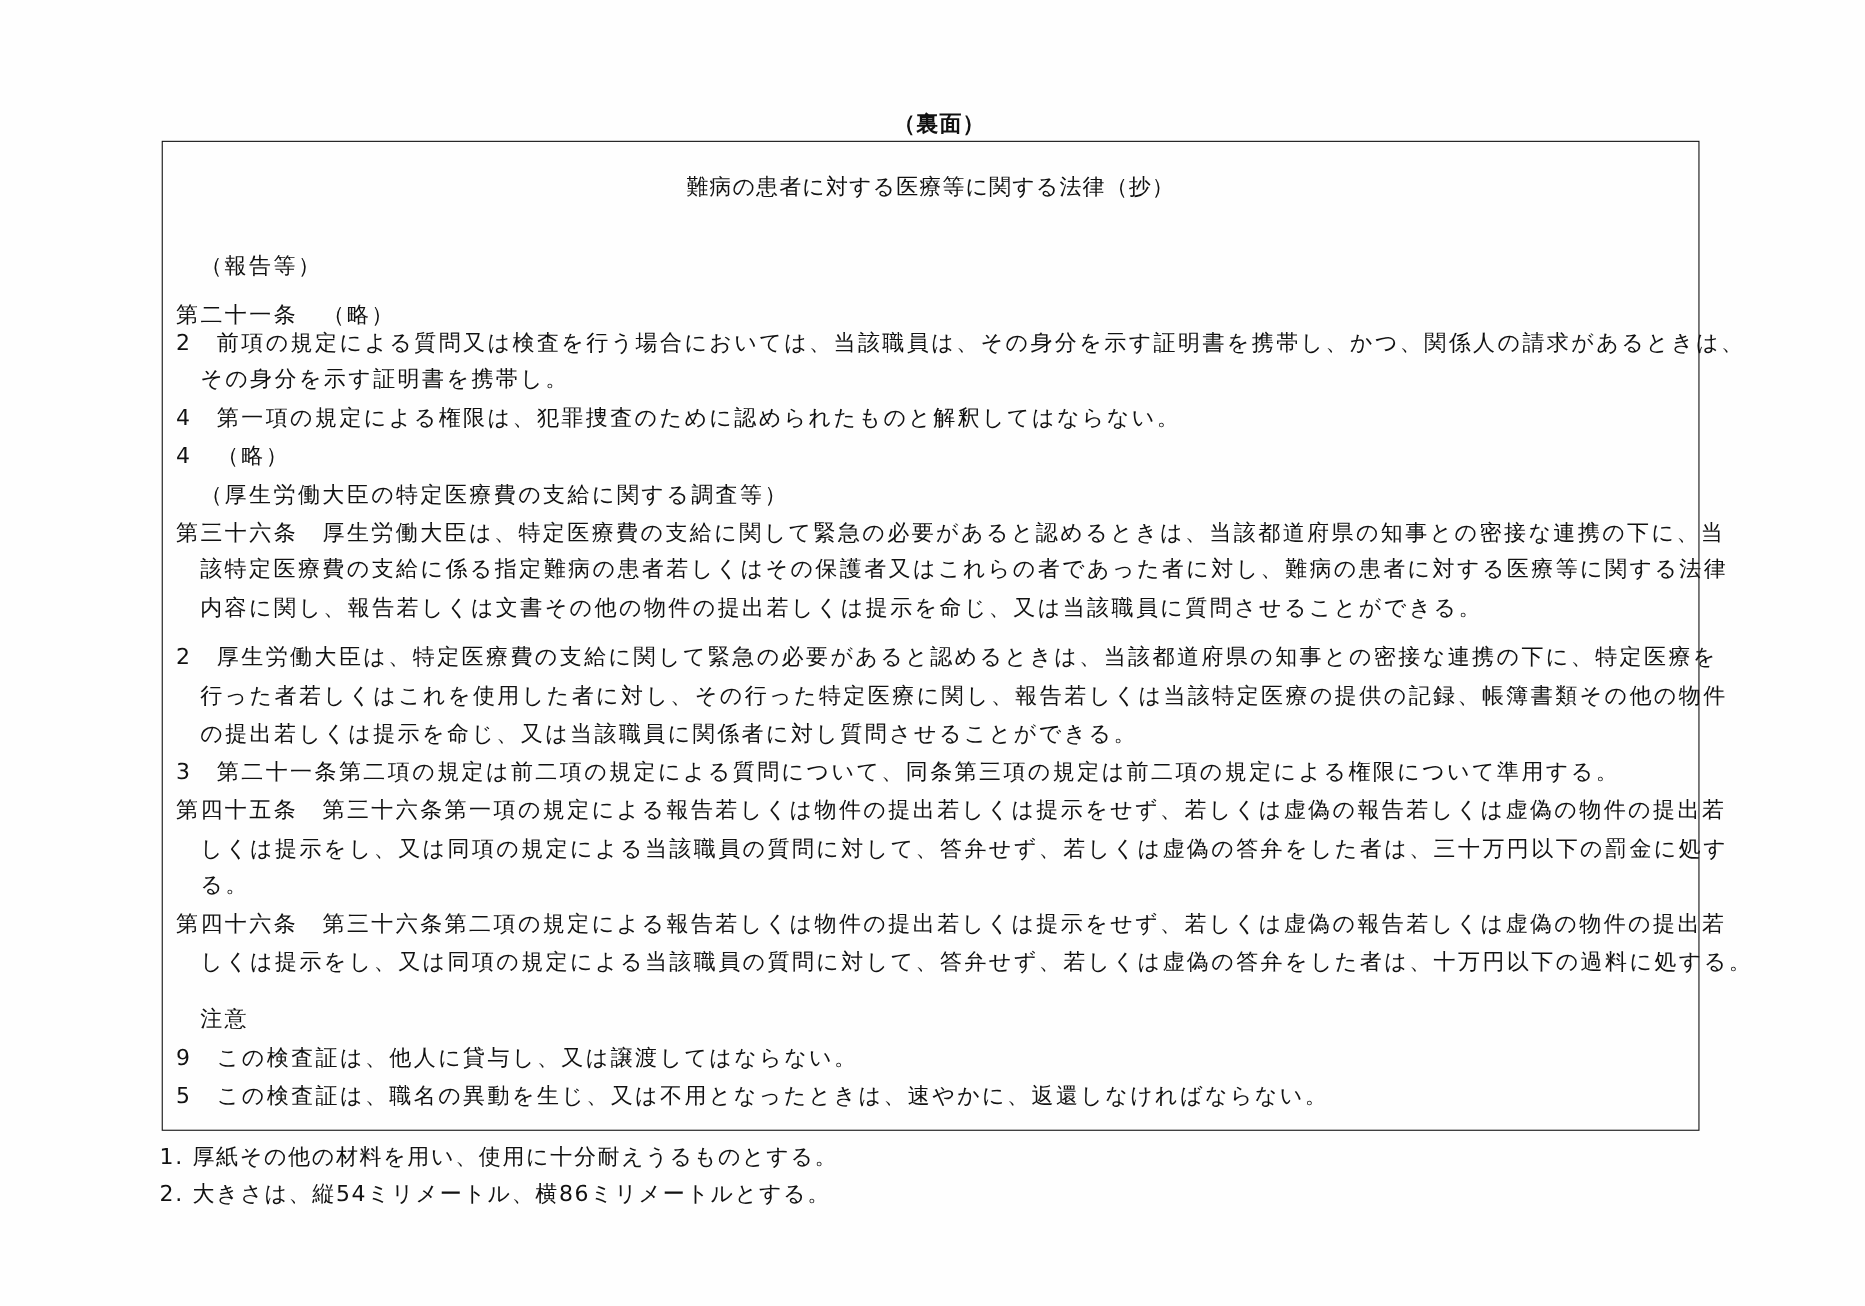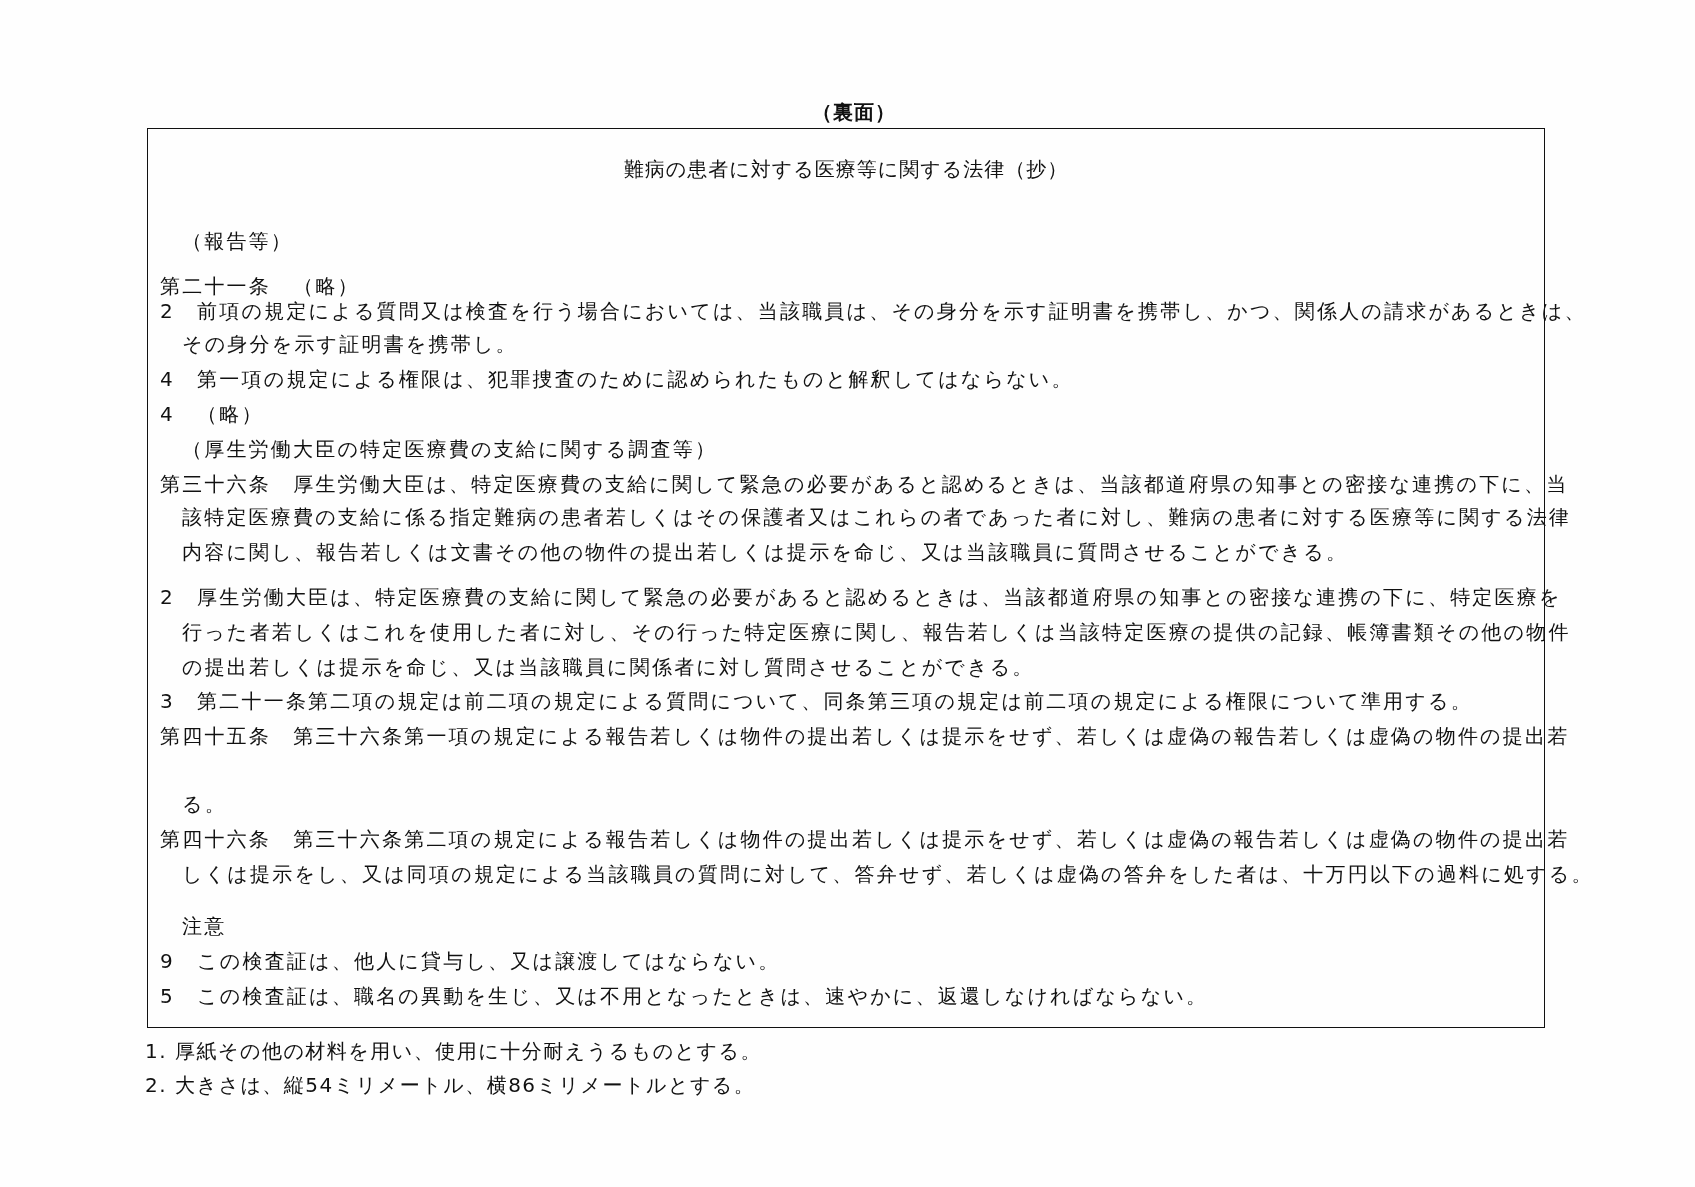--- a/index.html
+++ b/index.html
@@ -87,20 +87,21 @@
   <div class="line" style="top:249px">4　（略）</div>
   <div class="line indent" style="top:284px">（厚生労働大臣の特定医療費の支給に関する調査等）</div>
   <div class="line" style="top:319px">第三十六条　厚生労働大臣は、特定医療費の支給に関して緊急の必要があると認めるときは、当該都道府県の知事との密接な連携の下に、当</div>
   <div class="line indent" style="top:352px">該特定医療費の支給に係る指定難病の患者若しくはその保護者又はこれらの者であった者に対し、難病の患者に対する医療等に関する法律</div>
   <div class="line indent" style="top:387px">内容に関し、報告若しくは文書その他の物件の提出若しくは提示を命じ、又は当該職員に質問させることができる。</div>
   <div class="line" style="top:432px">2　厚生労働大臣は、特定医療費の支給に関して緊急の必要があると認めるときは、当該都道府県の知事との密接な連携の下に、特定医療を</div>
   <div class="line indent" style="top:467px">行った者若しくはこれを使用した者に対し、その行った特定医療に関し、報告若しくは当該特定医療の提供の記録、帳簿書類その他の物件</div>
   <div class="line indent" style="top:502px">の提出若しくは提示を命じ、又は当該職員に関係者に対し質問させることができる。</div>
   <div class="line" style="top:536px">3　第二十一条第二項の規定は前二項の規定による質問について、同条第三項の規定は前二項の規定による権限について準用する。</div>
   <div class="line" style="top:571px">第四十五条　第三十六条第一項の規定による報告若しくは物件の提出若しくは提示をせず、若しくは虚偽の報告若しくは虚偽の物件の提出若</div>
+  <div class="line indent" style="top:606px">しくは提示をし、又は同項の規定による当該職員の質問に対して、答弁せず、若しくは虚偽の答弁をした者は、三十万円以下の罰金に処す</div>
   <div class="line indent" style="top:639px">る。</div>
   <div class="line" style="top:674px">第四十六条　第三十六条第二項の規定による報告若しくは物件の提出若しくは提示をせず、若しくは虚偽の報告若しくは虚偽の物件の提出若</div>
   <div class="line indent" style="top:709px">しくは提示をし、又は同項の規定による当該職員の質問に対して、答弁せず、若しくは虚偽の答弁をした者は、十万円以下の過料に処する。</div>
 
   <div class="line indent" style="top:761px">注意</div>
   <div class="line" style="top:796px">9　この検査証は、他人に貸与し、又は譲渡してはならない。</div>
   <div class="line" style="top:831px">5　この検査証は、職名の異動を生じ、又は不用となったときは、速やかに、返還しなければならない。</div>
 </div>
 
 <div class="footnotes">

